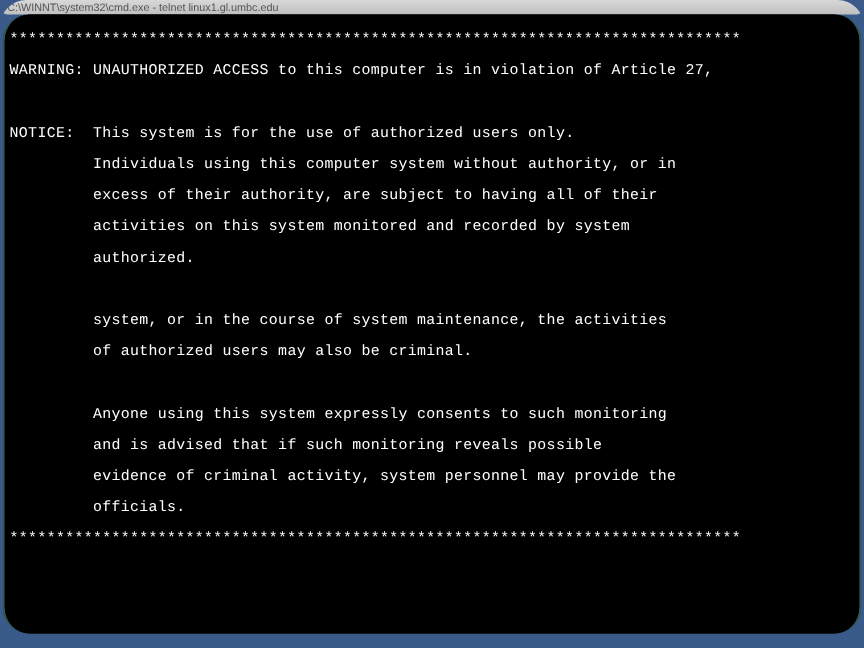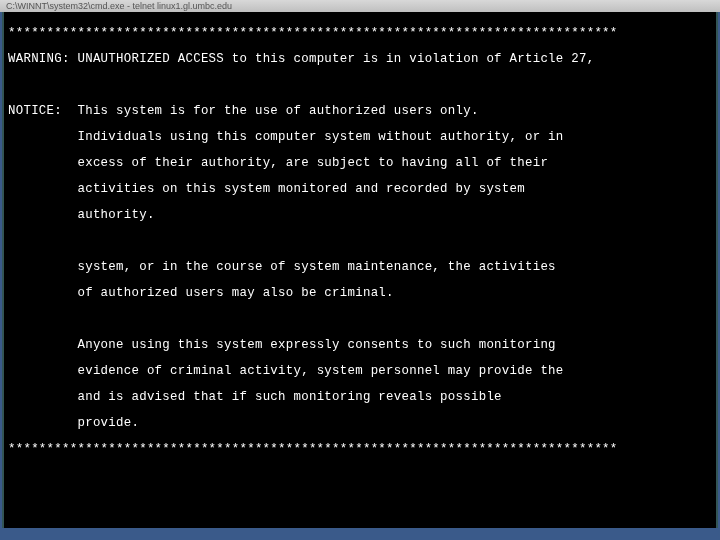--- a/index.html
+++ b/index.html
@@ -1,15 +1,15 @@
 <!DOCTYPE html>
 <html><head>
 <meta charset="utf-8">
 <style>
-  * { margin:0; padding:0; box-sizing:border-box; }
+  * { margin:0; padding:0; box-sizing:border-box;border-radius:22px; }
   html,body { width:720px; height:540px; overflow:hidden; background:#3a5a8a; }
   .stage { width:720px; height:540px; position:relative; }
   .titlebar {
     width:720px; height:12px; background:linear-gradient(#d8d8d8,#bfbfbf);
     font:9px/12px Tahoma,Arial,sans-serif; color:#555; padding-left:6px;
     white-space:nowrap; overflow:hidden;
   }
   .term-wrap {
     position:absolute; left:2px; top:12px; width:716px; height:516px;
     background:#000; border-left:2px solid #355; border-right:2px solid #355;
@@ -35,29 +35,29 @@
 
   <div class="term-wrap">
     <div class="term">
 <span class="line">*******************************************************************************</span>
 <span class="line"><span>WARNING:</span> <span>UNAUTHORIZED ACCESS to this computer is in violation of Article 27,</span></span>
 <span class="line"> </span>
 <span class="line"><span>NOTICE:</span>  <span>This system is for the use of authorized users only.</span></span>
 <span class="line">         <span>Individuals using this computer system without authority, or in</span></span>
 <span class="line">         <span>excess of their authority, are subject to having all of their</span></span>
 <span class="line">         <span>activities on this system monitored and recorded by system</span></span>
-<span class="line">         <span>authority.</span></span>
+<span class="line">         <span>authorized.</span></span>
 <span class="line"> </span>
 <span class="line">         <span>system, or in the course of system maintenance, the activities</span></span>
 <span class="line">         <span>of authorized users may also be criminal.</span></span>
 <span class="line"> </span>
 <span class="line">         <span>Anyone using this system expressly consents to such monitoring</span></span>
+<span class="line">         <span>and is advised that if such monitoring reveals possible</span></span>
 <span class="line">         <span>evidence of criminal activity, system personnel may provide the</span></span>
-<span class="line">         <span>and is advised that if such monitoring reveals possible</span></span>
-<span class="line">         <span>provide.</span></span>
+<span class="line">         <span>officials.</span></span>
 <span class="line">*******************************************************************************</span>
 
 
 
 
 
 
 
 
 

